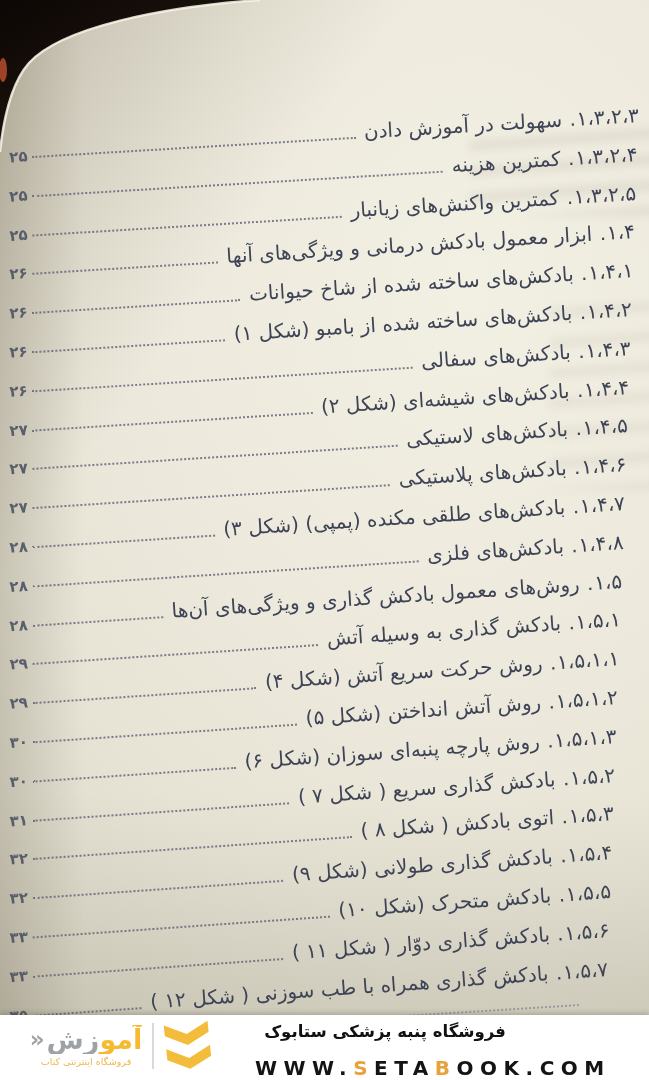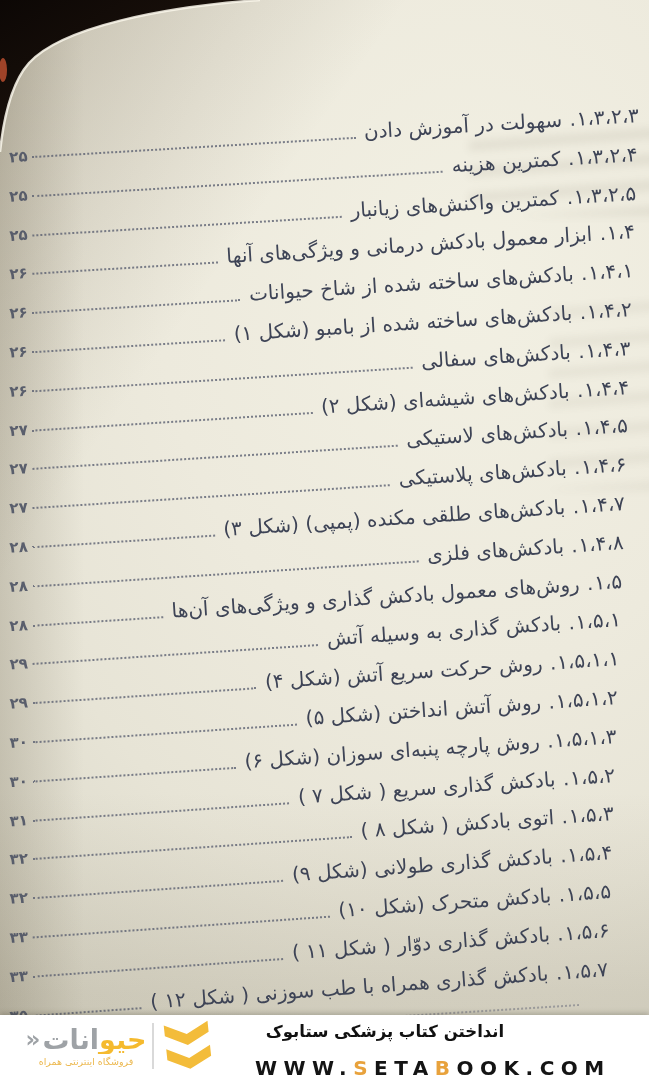--- a/index.html
+++ b/index.html
@@ -231,31 +231,31 @@
     <div class="toc-row" dir="rtl" style="top: 953.6px; right: 40.8px; transform: rotate(-4.06deg);">
     <span class="row-label"><span class="num">۱،۵،۷</span><span class="sep">.&nbsp;</span><span class="title">بادکش گذاری همراه با طب سوزنی ( شکل ۱۲ )</span></span>
     <span class="leader"></span>
     <span class="pgnum">۳۵</span>
   </div>
   </div>
 <div class="cut-row"></div>
 
 <div class="footer">
   <div class="footer-right">
-    <div class="store-title">انداختن کتاب پزشکی ستابوک</div>
+    <div class="store-title">فروشگاه پنبه پزشکی ستابوک</div>
     <div class="website"><span class="seg-dark">WWW.</span><span class="seg-accent">S</span><span class="seg-dark">ETA</span><span class="seg-accent">B</span><span class="seg-dark">OOK.COM</span></div>
   </div>
 
   <div class="logo">
     <div class="wordmark-block">
       <div class="wordmark-line">
-        <span class="wordmark">حیوانات</span>
+        <span class="wordmark">آموزش</span>
         <span class="guillemet">«</span>
       </div>
-      <div class="logo-tagline">فروشگاه اینترنتی همراه</div>
+      <div class="logo-tagline">فروشگاه اینترنتی کتاب</div>
     </div>
     <div class="logo-divider"></div>
     <svg class="logo-mark" viewBox="0 0 50 52" style="transform:rotate(-6deg)">
       <path d="M3 3 L25 14 L47 3 L47 14 L25 25 L3 14 Z" fill="#f3bc3a"></path>
       <path d="M3 27 L25 38 L47 27 L47 38 L25 49 L3 38 Z" fill="#f3bc3a"></path>
     </svg>
   </div>
 </div>
 
 </body></html>

